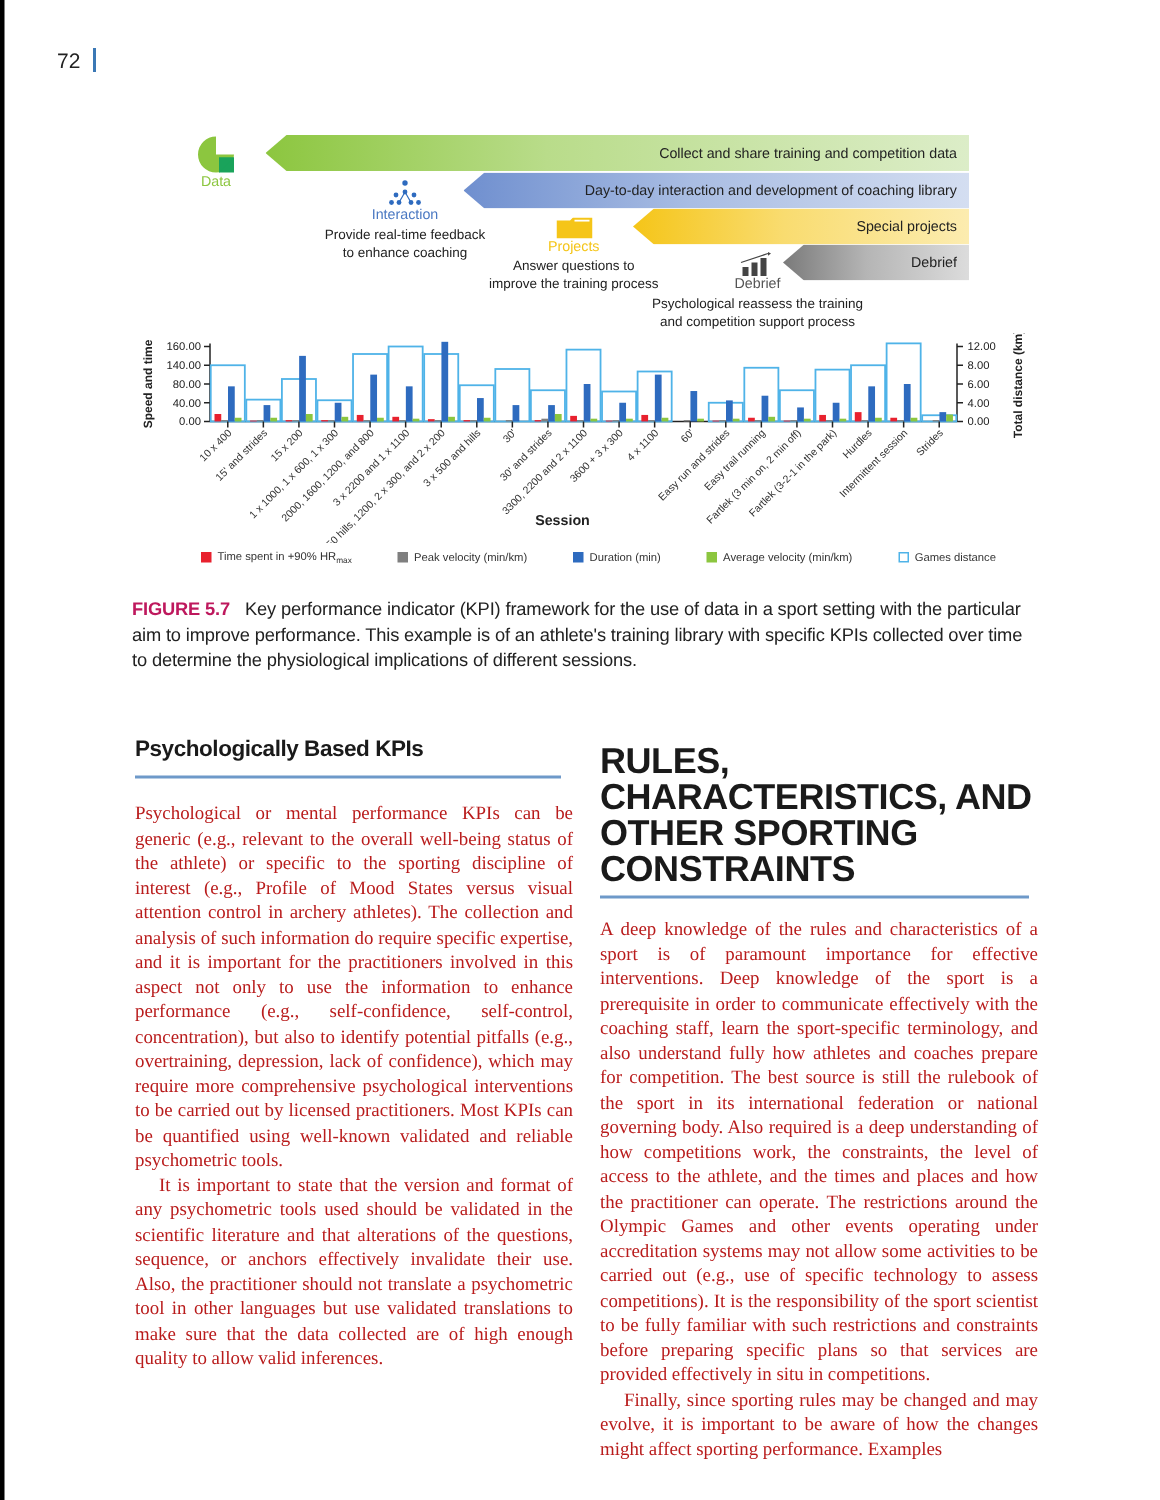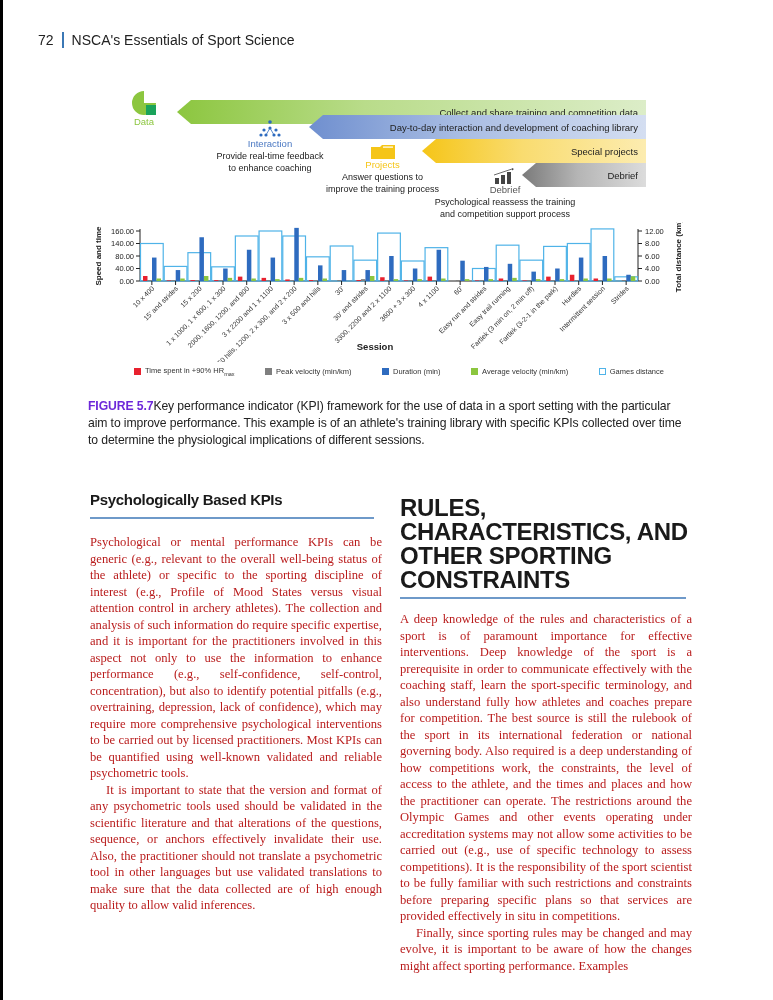--- a/index.html
+++ b/index.html
@@ -6,21 +6,21 @@
   body { width:773px; height:1000px; position:relative; overflow:hidden; font-family:"Liberation Serif", serif; color:#1a1a1a; }
   .left-edge { position:absolute; left:0; top:0; width:3px; height:1000px; background:#000; }
   .running-head { position:absolute; left:38px; top:32px; font-family:"Liberation Sans", sans-serif; font-size:14px; color:#222; display:flex; align-items:center; }
   .running-head .pg { font-weight:normal; }
   .running-head .bar { display:inline-block; width:2px; height:16px; background:#3b78b5; margin:0 8px; }
   .running-head .title { font-stretch:condensed; }
 
   
   .framework { position:absolute; left:0; top:0; width:773px; height:230px; }
   .arrow { position:absolute; height:24px; font-family:"Liberation Sans", sans-serif; font-size:9.5px; color:#222; display:flex; align-items:center; justify-content:flex-end; padding-right:8px; box-sizing:border-box; }
-  .arrow.green { left:177px; top:100px; width:469px; background:linear-gradient(90deg,#8cc63f 0%,#b9dc8a 40%,#dcedc8 100%); clip-path:polygon(14px 0,100% 0,100% 100%,14px 100%,0 50%);text-align:right; }
+  .arrow.green { left:177px; top:90px; width:469px; background:linear-gradient(90deg,#8cc63f 0%,#b9dc8a 40%,#dcedc8 100%); clip-path:polygon(14px 0,100% 0,100% 100%,14px 100%,0 50%);text-align:right; }
   .arrow.blue { left:309px; top:115px; width:337px; background:linear-gradient(90deg,#6f8fcf 0%,#a9bde3 45%,#d4def1 100%); clip-path:polygon(14px 0,100% 0,100% 100%,14px 100%,0 50%); }
   .arrow.yellow { left:422px; top:139px; width:224px; background:linear-gradient(90deg,#f5c518 0%,#f9dc70 45%,#fcecb0 100%); clip-path:polygon(14px 0,100% 0,100% 100%,14px 100%,0 50%); }
   .arrow.gray { left:522px; top:163px; width:124px; background:linear-gradient(90deg,#7a7a7a 0%,#b5b5b5 45%,#dcdcdc 100%); clip-path:polygon(14px 0,100% 0,100% 100%,14px 100%,0 50%); }
 
   .node { position:absolute; font-family:"Liberation Sans", sans-serif; text-align:center; font-size:9px; line-height:12px; color:#222; }
   .node .nlabel { font-size:9.5px; }
   .node-data { left:124px; top:90px; width:40px; }
   .node-data .nlabel { color:#8cc63f; }
   .node-interaction { left:205px; top:120px; width:130px; }
   .node-interaction .nlabel { color:#4a78c2; }
@@ -32,21 +32,21 @@
   
   .chart { position:absolute; left:0; top:222px; width:773px; height:160px; font-family:"Liberation Sans", sans-serif; }
   .chart svg text { font-family:"Liberation Sans", sans-serif; }
 
   .legend { position:absolute; left:134px; top:366px; width:530px; display:flex; justify-content:space-between; font-family:"Liberation Sans", sans-serif; font-size:7.5px; color:#333; }
   .legend-item { display:flex; align-items:center; gap:4px; }
   .swatch { width:7px; height:7px; display:inline-block; box-sizing:border-box; }
   .legend sub { font-size:5.5px; }
 
   .caption { position:absolute; left:88px; top:398px; width:604px; font-family:"Liberation Sans", sans-serif; font-size:12.2px; line-height:17px; color:#222; font-stretch:condensed; letter-spacing:-0.1px; }
-  .caption .fig { color:#6d28d9; font-weight:bold; margin-right:0; }
+  .caption .fig { color:#be185d; font-weight:bold; margin-right:10px; }
 
   .col { position:absolute; top:488px; width:292px; }
   .col.left { left:90px; }
   .col.right { left:400px; }
   h2 { font-family:"Liberation Sans", sans-serif; font-weight:bold; font-size:15px; line-height:24px; margin:0; color:#1a1a1a; letter-spacing:-0.3px; font-stretch:condensed; }
   .h-rule { height:2px; background:#6e99c9; margin-top:6px; }
   .col.left .h-rule { margin-top:5px; width:284px; }
   .col.right h2 { font-size:24px; line-height:24px; padding-left:0; }
   .col.right .h-rule { margin-top:5px; width:286px; }
   p { margin:0; font-size:12.6px; line-height:16.5px; text-align:justify; color:#b91c1c; }
@@ -54,21 +54,20 @@
   p.indent { text-indent:16px; }
 </style>
 </head>
 <body>
 
 <div class="left-edge"></div>
 
 <div class="running-head">
   <span class="pg">72</span>
   <span class="bar"></span>
-  <span class="title">NSCA's Essentials of Sport Science</span>
 </div>
 
 <div class="framework">
   <div class="arrow green">
       <span>Collect and share training and competition data</span>
     </div>
   <div class="arrow blue">
       <span>Day-to-day interaction and development of coaching library</span>
     </div>
   <div class="arrow yellow">

